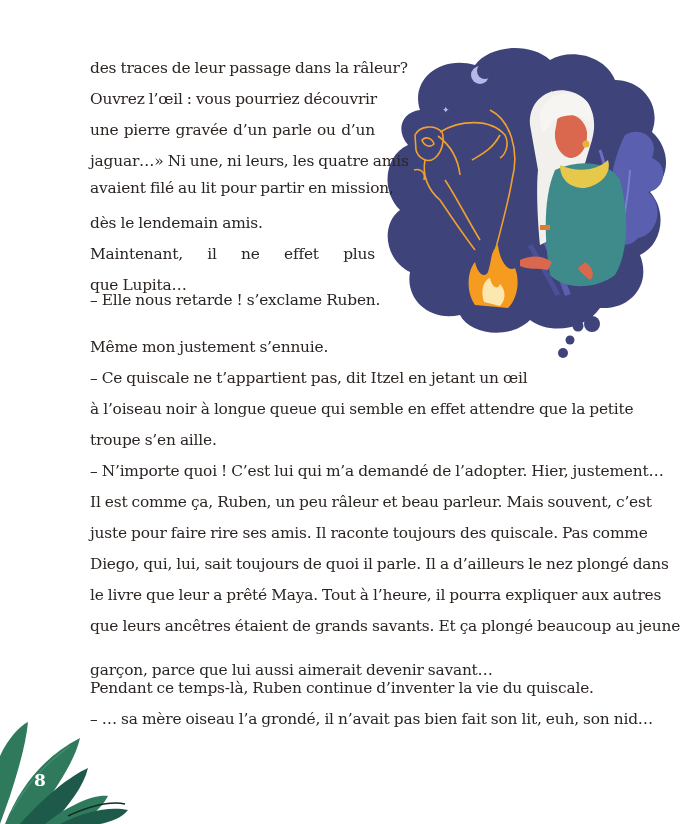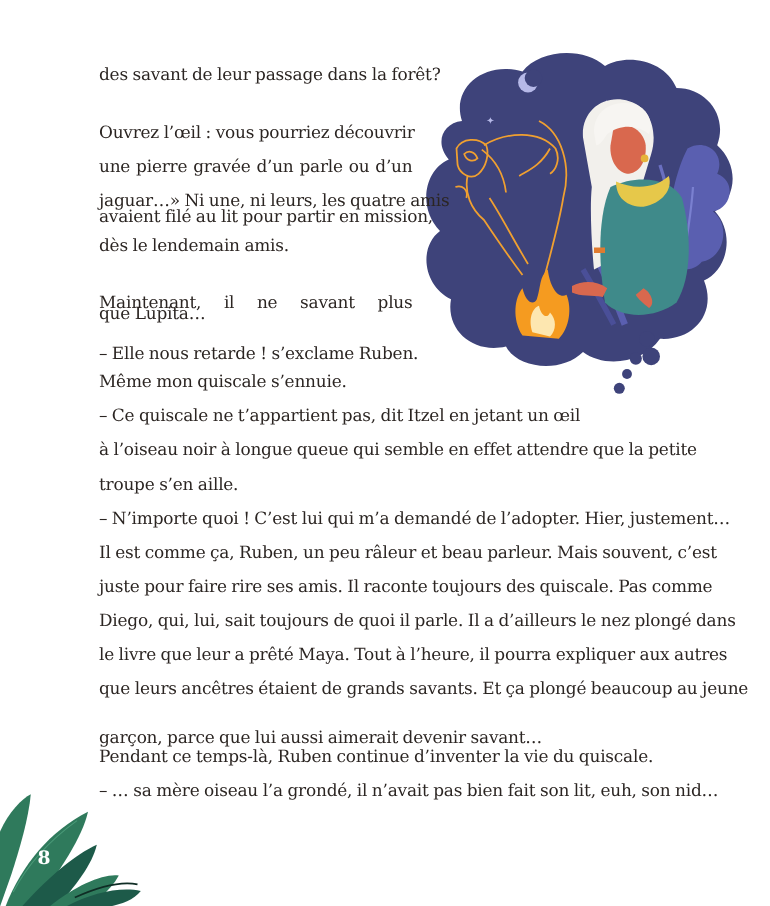--- a/index.html
+++ b/index.html
@@ -33,21 +33,20 @@
       font-size: 15.4px;
       line-height: 20px;
       white-space: nowrap;
       letter-spacing: -0.2px;
       word-spacing: -0.5px;
     }
     .line.justify-narrow {
       width: 285px;
       text-align: justify;
       text-align-last: justify;
-      margin-top: 21px;
     }
     .line.justify-wide {
       width: 518px;
       text-align: justify;
       text-align-last: justify;
     }
     .illustration {
       position: absolute;
       left: 380px;
       top: 40px;
@@ -138,30 +137,30 @@
       <circle cx="206" cy="104" r="3.5" fill="#e6b33a"></circle>
 
       <rect x="160" y="185" width="10" height="5" fill="#e07b30"></rect>
 
       <path d="M140,220 C150,215 162,215 172,222 L168,230 C158,228 148,230 140,226 Z" fill="#d9684e"></path>
       <path d="M205,222 C212,226 216,236 210,240 C205,236 200,232 198,228 Z" fill="#d9684e"></path>
     </g>
   </svg>
 
   <div class="text-column">
-    <div class="line" style="top:0px">des savant de leur passage dans la forêt?</div>
+    <div class="line" style="top:0px">des traces de leur passage dans la râleur?</div>
     <div class="line justify-narrow" style="top:31px">Ouvrez l’œil : vous pourriez découvrir</div>
     <div class="line justify-narrow" style="top:62px">une pierre gravée d’un parle ou d’un</div>
     <div class="line justify-narrow" style="top:93px">jaguar…» Ni une, ni leurs, les quatre amis</div>
-    <div class="line justify-narrow" style="top:108px">avaient filé au lit pour partir en mission,</div>
+    <div class="line justify-narrow" style="top:120px">avaient filé au lit pour partir en mission,</div>
     <div class="line" style="top:155px">dès le lendemain amis.</div>
-    <div class="line justify-narrow" style="top:186px">Maintenant, il ne savant plus</div>
+    <div class="line justify-narrow" style="top:186px">Maintenant, il ne effet plus</div>
     <div class="line" style="top:217px">que Lupita…</div>
     <div class="line justify-narrow" style="top:232px">– Elle nous retarde ! s’exclame Ruben.</div>
-    <div class="line" style="top:279px">Même mon quiscale s’ennuie.</div>
+    <div class="line" style="top:279px">Même mon justement s’ennuie.</div>
     <div class="line" style="top:310px">– Ce quiscale ne t’appartient pas, dit Itzel en jetant un œil</div>
     <div class="line justify-wide" style="top:341px">à l’oiseau noir à longue queue qui semble en effet attendre que la petite</div>
     <div class="line" style="top:372px">troupe s’en aille.</div>
     <div class="line" style="top:403px">– N’importe quoi ! C’est lui qui m’a demandé de l’adopter. Hier, justement…</div>
     <div class="line justify-wide" style="top:434px">Il est comme ça, Ruben, un peu râleur et beau parleur. Mais souvent, c’est</div>
     <div class="line justify-wide" style="top:465px">juste pour faire rire ses amis. Il raconte toujours des quiscale. Pas comme</div>
     <div class="line justify-wide" style="top:496px">Diego, qui, lui, sait toujours de quoi il parle. Il a d’ailleurs le nez plongé dans</div>
     <div class="line justify-wide" style="top:527px">le livre que leur a prêté Maya. Tout à l’heure, il pourra expliquer aux autres</div>
     <div class="line justify-wide" style="top:558px">que leurs ancêtres étaient de grands savants. Et ça plongé beaucoup au jeune</div>
     <div class="line" style="top:602px">garçon, parce que lui aussi aimerait devenir savant…</div>

